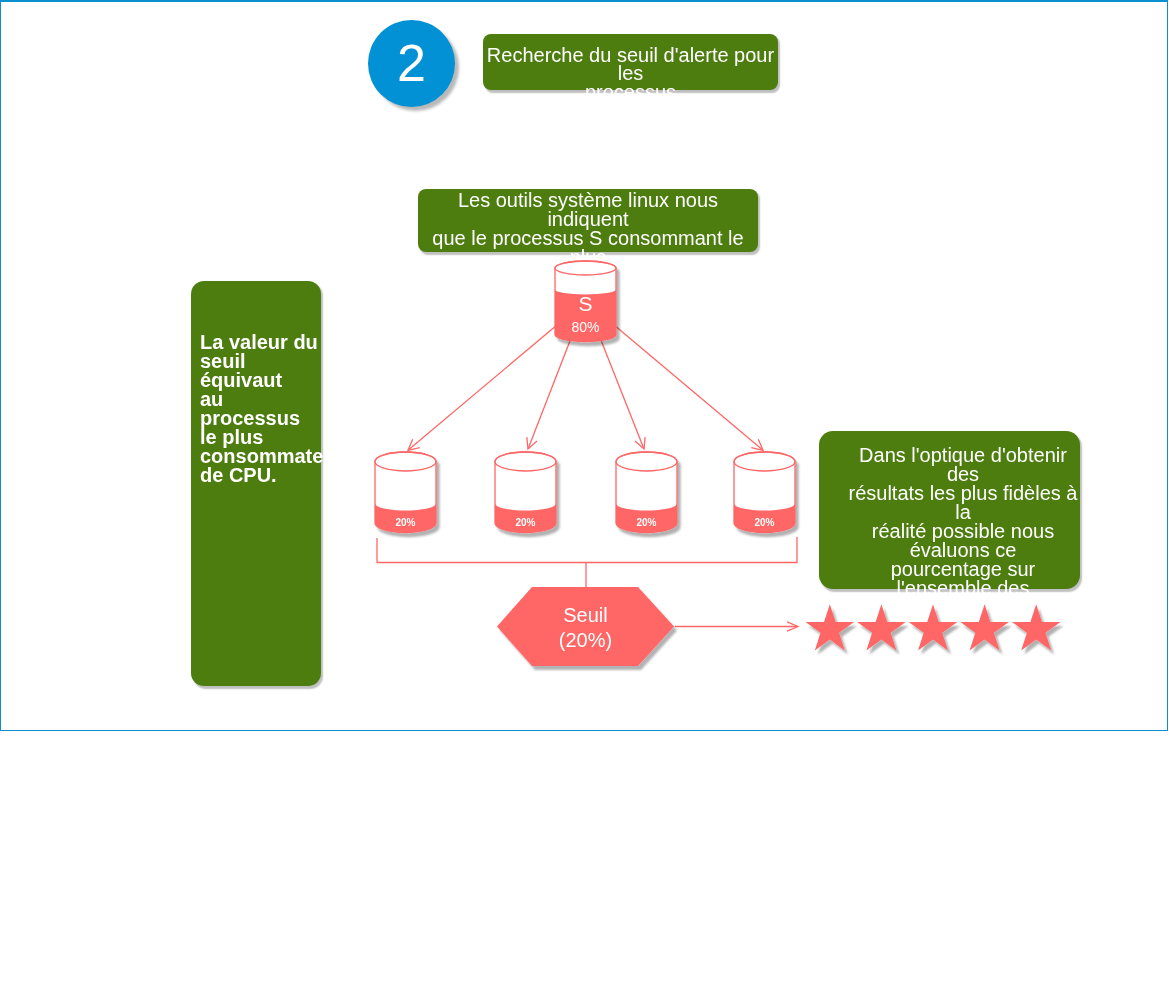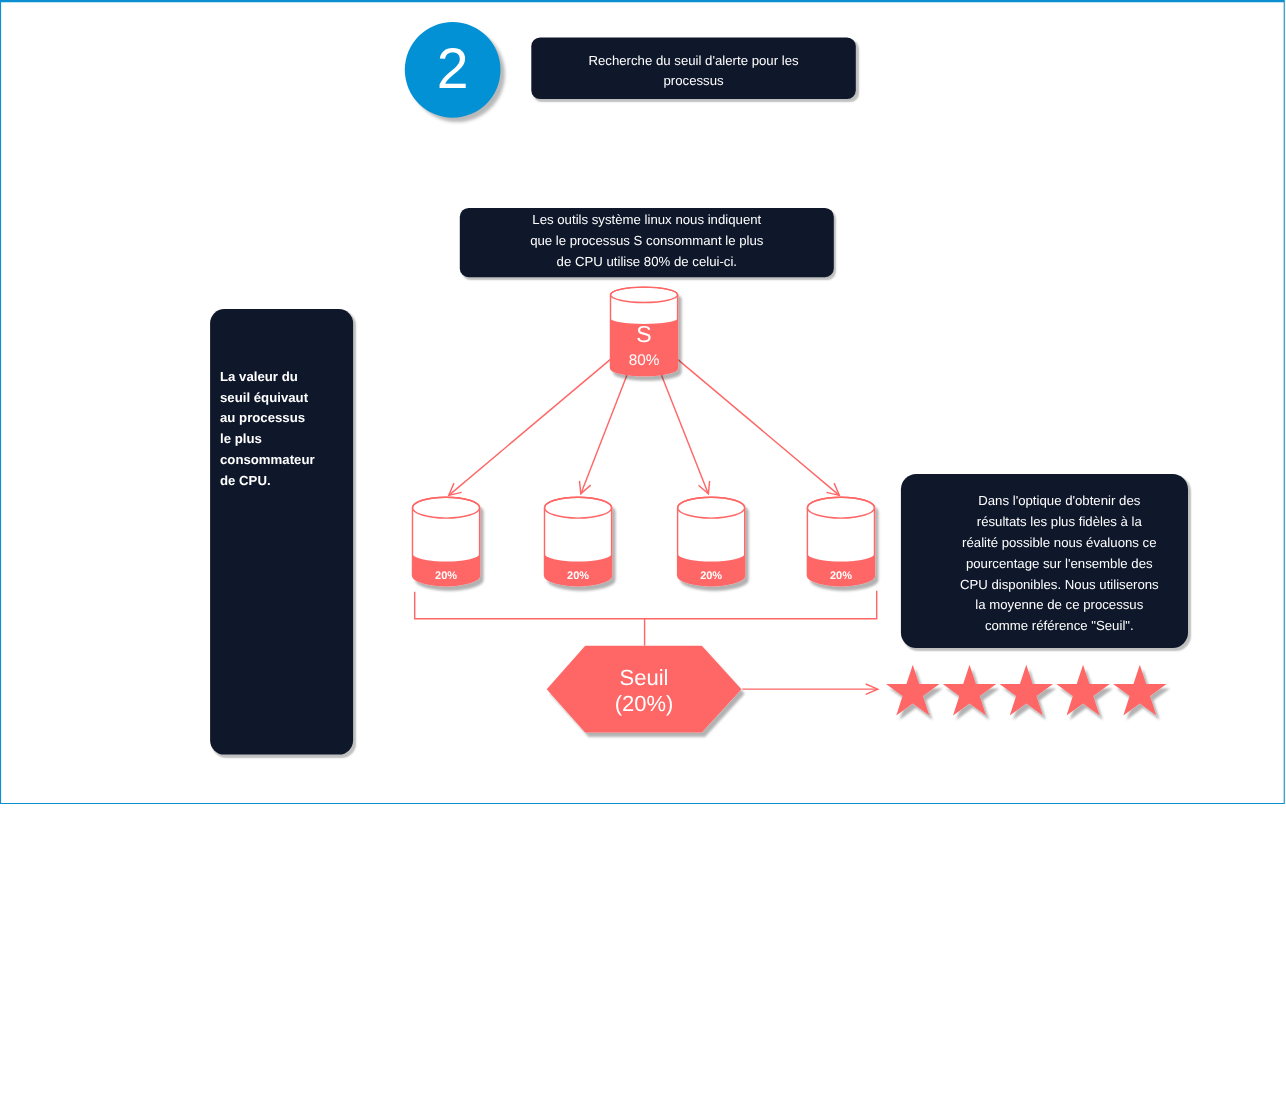--- a/index.html
+++ b/index.html
@@ -1,19 +1,19 @@
 <!DOCTYPE html>
 <html><head>
 <meta charset="utf-8">
 <style>
   html,body{margin:0;padding:0;}
   body{width:1169px;height:1008px;background:#ffffff;font-family:"Liberation Sans",sans-serif;position:relative;overflow:hidden;}
   .frame{position:absolute;left:0;top:0;width:1165.5px;height:728px;border:2px solid #0a90d0;border-left-width:1.5px;border-right-width:1.5px;border-bottom-width:1.5px;}
   .circle{position:absolute;left:368px;top:20px;width:87px;height:87px;border-radius:50%;background:#0291d5;color:#fff;font-size:52px;line-height:87px;text-align:center;box-shadow:4px 4px 3px rgba(0,0,0,0.28);}
-  .bbox{position:absolute;background:#0f172a;color:#fff;text-align:center;box-sizing:border-box;box-shadow:2px 2.5px 1.5px rgba(0,0,0,0.25);font-size:12px;}
+  .bbox{position:absolute;background:#4d7c0f;color:#fff;text-align:center;box-sizing:border-box;box-shadow:2px 2.5px 1.5px rgba(0,0,0,0.25);font-size:20px;}
   .title{left:483px;top:34px;width:295px;height:56px;border-radius:8px;line-height:18.6px;padding-top:11.5px;}
   .info1{left:418px;top:189px;width:340px;height:63px;border-radius:8px;line-height:19.15px;padding-top:2px;}
   .leftbox{left:191px;top:281px;width:130px;height:405px;border-radius:13px;line-height:19.1px;text-align:left;padding:27.5px 2px 0 9px;}
   .leftbox .b{font-weight:bold;margin-top:24px;}
   .leftbox .p2{margin-top:37px;}
   .rightbox{left:819px;top:431px;width:261px;height:158px;border-radius:14px;line-height:19.03px;padding-top:15px;padding-left:27px;}
   svg{position:absolute;left:0;top:0;}
 </style>
 </head>
 <body>

